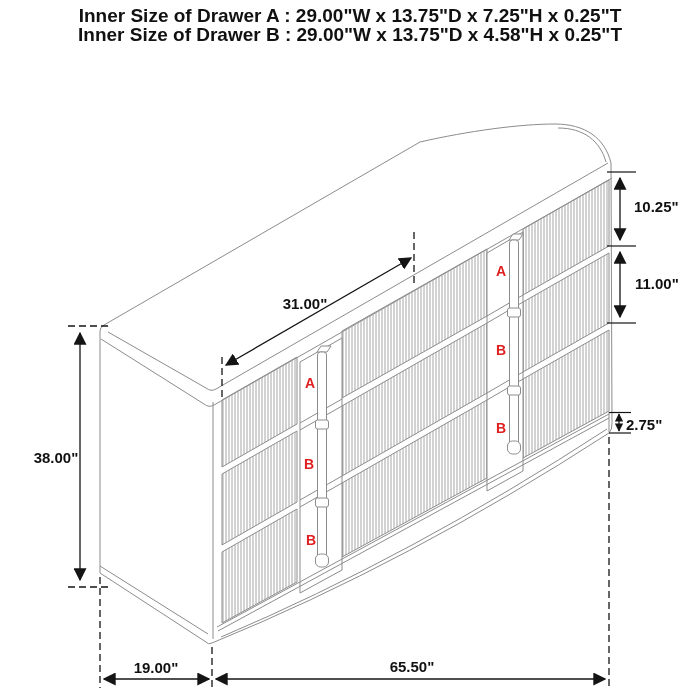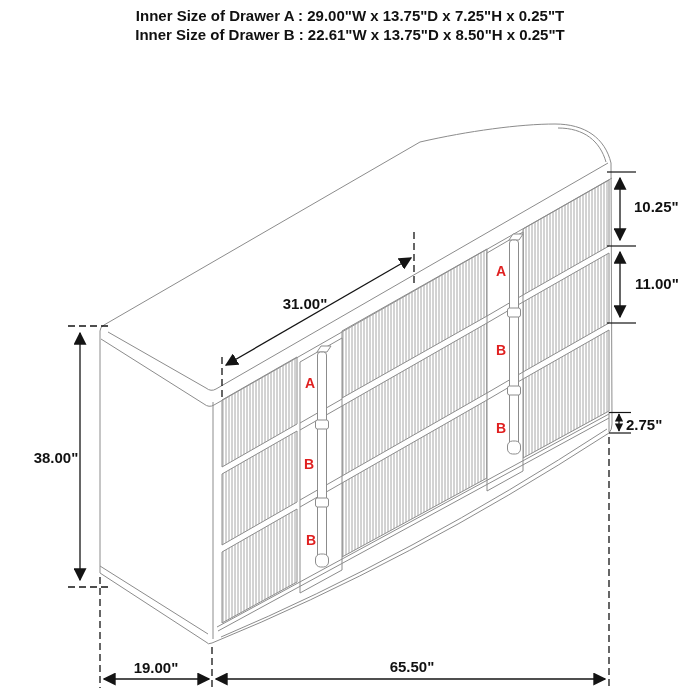--- a/index.html
+++ b/index.html
@@ -1,37 +1,37 @@
 <!DOCTYPE html>
 <html><head>
 <meta charset="utf-8">
 <style>
   html,body{margin:0;padding:0;background:#fff;}
   .stage{position:relative;width:700px;height:700px;background:#fff;overflow:hidden;
          font-family:"Liberation Sans", sans-serif;}
   .title{position:absolute;top:6px;left:0;width:700px;text-align:center;
-         font-size:15px;font-weight:bold;color:#111;line-height:19px;letter-spacing:0;}
+         font-size:19px;font-weight:bold;color:#111;line-height:19px;letter-spacing:0;}
   svg{position:absolute;left:0;top:0;}
   .furn{stroke:#8c8c8c;stroke-width:1;fill:none;}
   .furnfill{stroke:#8c8c8c;stroke-width:1;fill:#ffffff;}
   .flute{stroke:#8c8c8c;stroke-width:1;fill:url(#flutepat);}
   .dim{stroke:#141414;stroke-width:1.3;fill:none;}
   .tick{stroke:#141414;stroke-width:1.2;fill:none;}
   .dash{stroke:#141414;stroke-width:1.3;fill:none;stroke-dasharray:7 4;}
   text.dimlabel{font-family:"Liberation Sans", sans-serif;font-size:15px;font-weight:bold;fill:#111;}
   text.redlabel{font-family:"Liberation Sans", sans-serif;font-size:14px;font-weight:bold;fill:#e02020;}
 </style>
 </head>
 <body>
 
 <div class="stage">
 
   <div class="title">
     <div>Inner Size of Drawer A : 29.00"W x 13.75"D x 7.25"H x 0.25"T</div>
-    <div>Inner Size of Drawer B : 22.61"W x 13.75"D x 8.50"H x 0.25"T</div>
+    <div>Inner Size of Drawer B : 29.00"W x 13.75"D x 4.58"H x 0.25"T</div>
   </div>
 
   <svg width="700" height="700" viewBox="0 0 700 700">
     <defs>
       <pattern id="flutepat" width="3" height="3" patternUnits="userSpaceOnUse">
         <line x1="1" y1="0" x2="1" y2="3" stroke="#a6a6a6" stroke-width="1"></line>
       </pattern>
       <marker id="ah" viewBox="0 0 10 10" refX="9" refY="5" markerWidth="10" markerHeight="10" orient="auto-start-reverse">
           <path d="M0,0 L10,5 L0,10 z" fill="#141414"></path>
         </marker>

